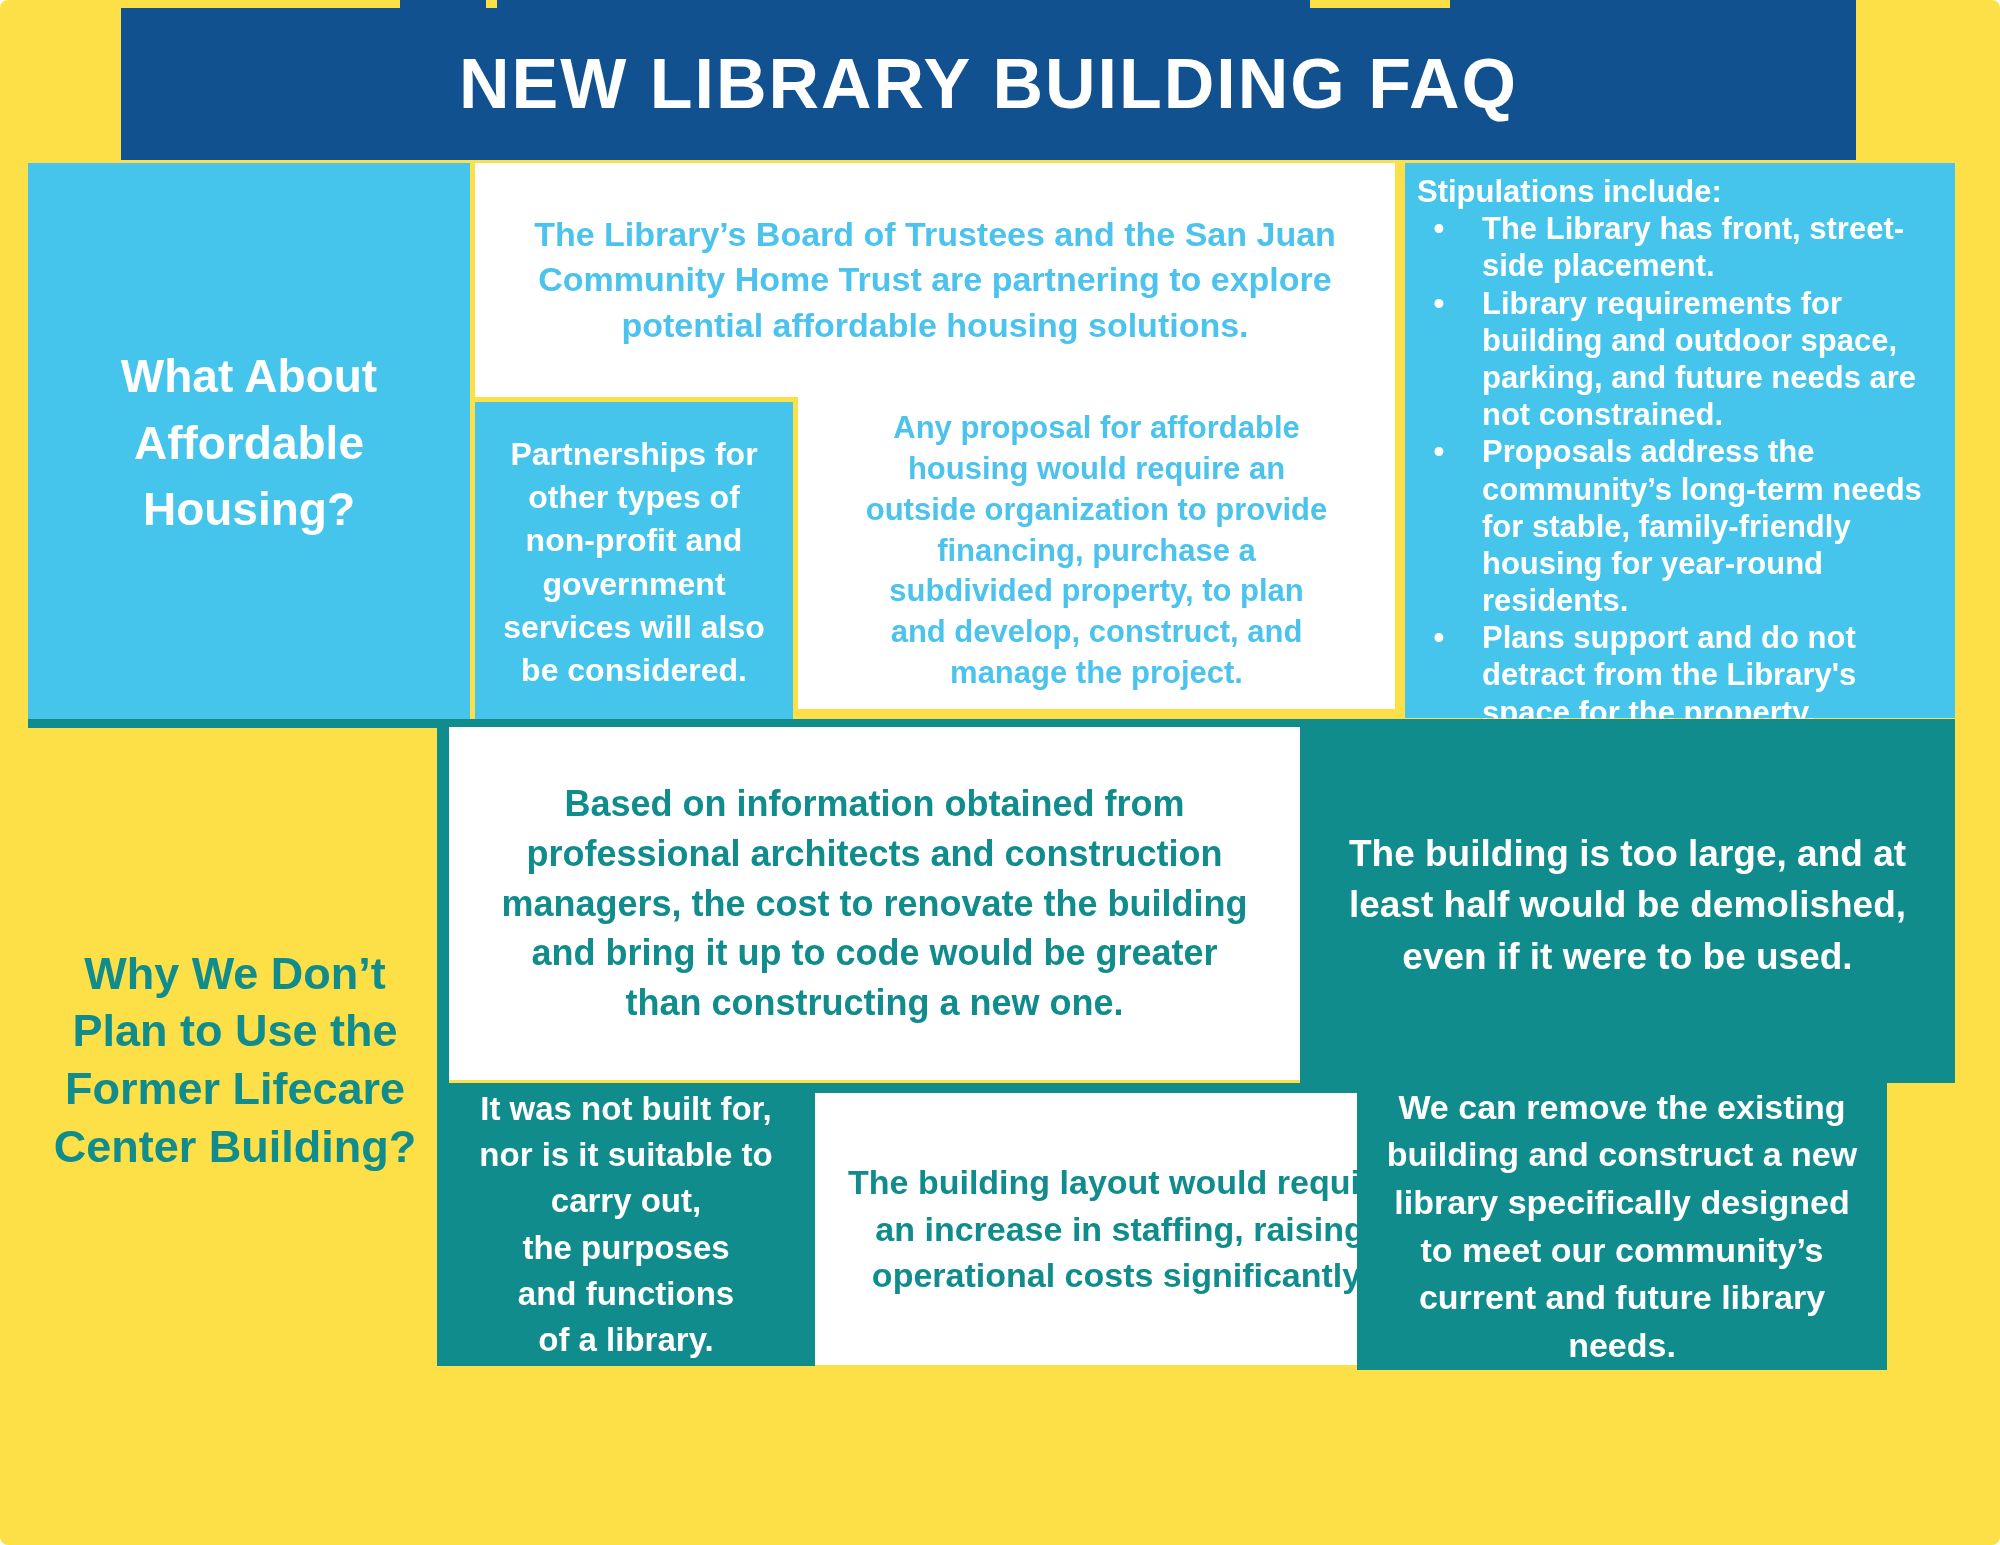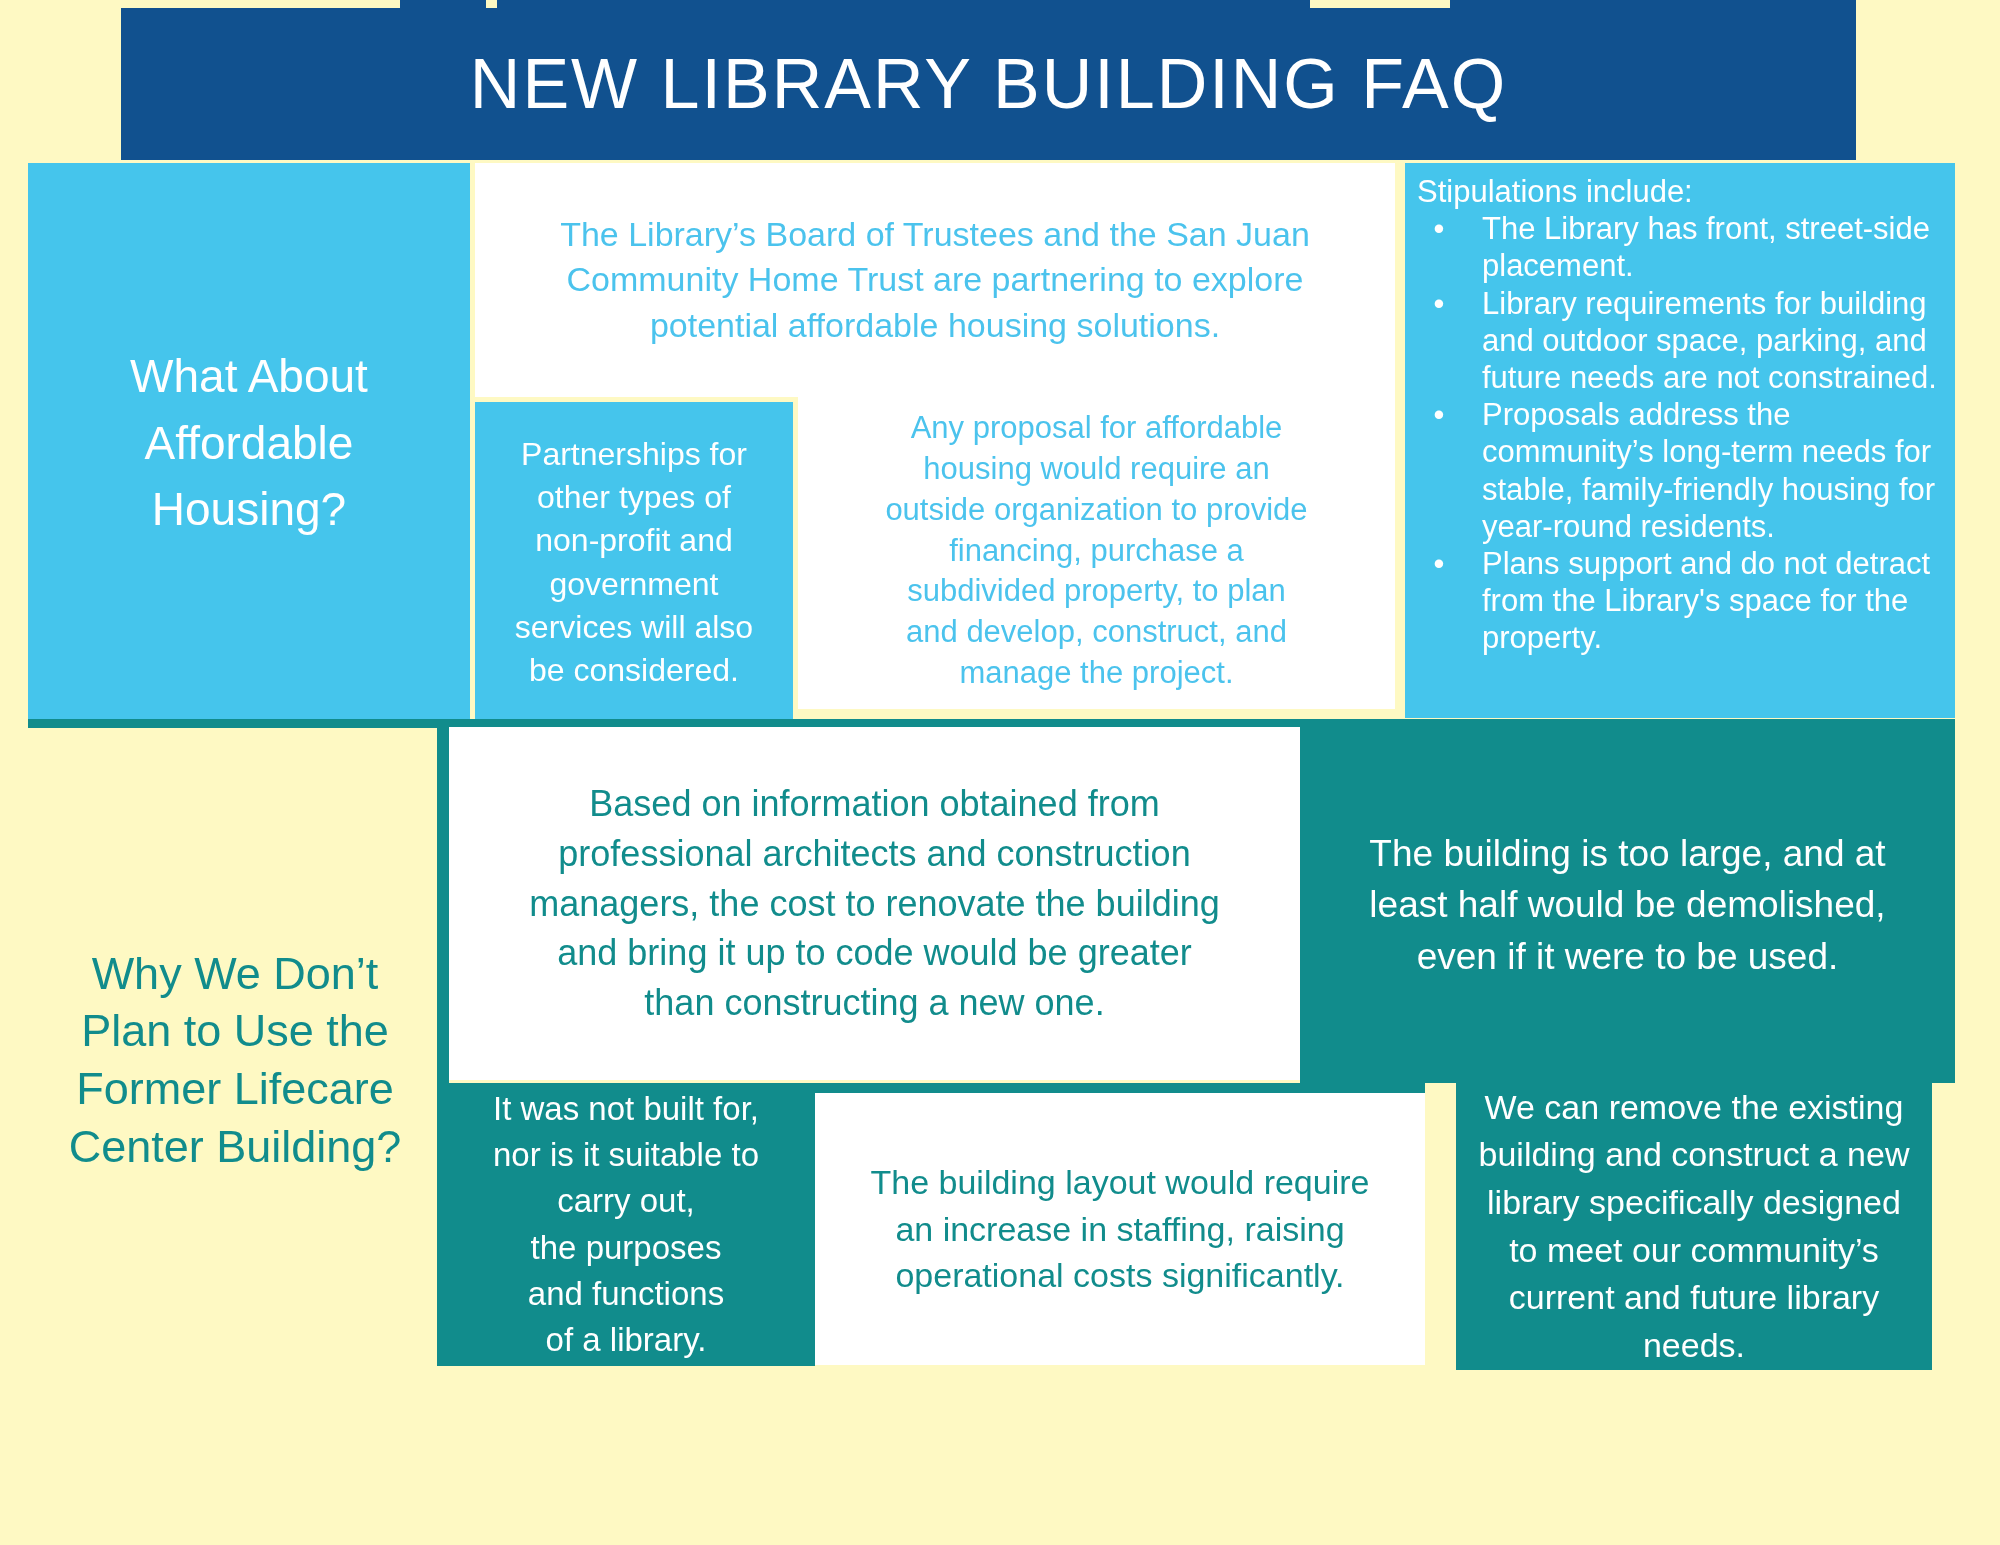--- a/index.html
+++ b/index.html
@@ -1,23 +1,24 @@
 <!DOCTYPE html>
 <html><head>
 <meta charset="utf-8">
 <style>
   html, body { margin: 0; padding: 0; background: #ffffff; }
   #canvas {
     position: relative;
     width: 2000px;
     height: 1545px;
-    background: #fef9c3;
+    background: #fde047;
     font-family: "Liberation Sans", sans-serif;
-    font-weight: normal;
+    font-weight: bold;
     overflow: hidden;
+    border-radius: 8px;
   }
   .abs { position: absolute; box-sizing: border-box; }
   .box {
     position: absolute;
     box-sizing: border-box;
     display: flex;
     align-items: center;
     justify-content: center;
     text-align: center;
   }
@@ -57,21 +58,21 @@
   #divider   { left: 28px;  top: 719px;  width: 1927px; height: 9px;  background: #118C8C; }
   #vbar      { left: 437px; top: 727px;  width: 12px;   height: 356px; background: #118C8C; }
   #connector { left: 815px; top: 1083px; width: 610px;  height: 10px; background: #118C8C; }
 
   
   #q2-label      { left: 30px;   top: 935px;  width: 410px; height: 250px; font-size: 45px; line-height: 1.28; }
   #renovation-box{ left: 449px;  top: 727px;  width: 851px; height: 353px; background:#ffffff; font-size: 36px; line-height: 1.38; }
   #toolarge-box  { left: 1300px; top: 727px;  width: 655px; height: 356px; font-size: 37px; line-height: 1.38; }
   #notbuilt-box  { left: 437px;  top: 1083px; width: 378px; height: 283px; font-size: 33px; line-height: 1.4; }
   #layout-box    { left: 815px;  top: 1093px; width: 610px; height: 272px; background:#ffffff; font-size: 34px; line-height: 1.38; }
-  #remove-box    { left: 1456px; top: 1083px; width: 476px; height: 287px; font-size: 34px; line-height: 1.4; align-items: center; }
+  #remove-box    { left: 1357px; top: 1083px; width: 530px; height: 287px; font-size: 34px; line-height: 1.4; align-items: center; }
 </style>
 </head>
 <body>
 
 <div id="canvas">
 
   <div id="strip-a" class="strip"></div>
   <div id="strip-b" class="strip"></div>
   <div id="strip-c" class="strip"></div>
 

